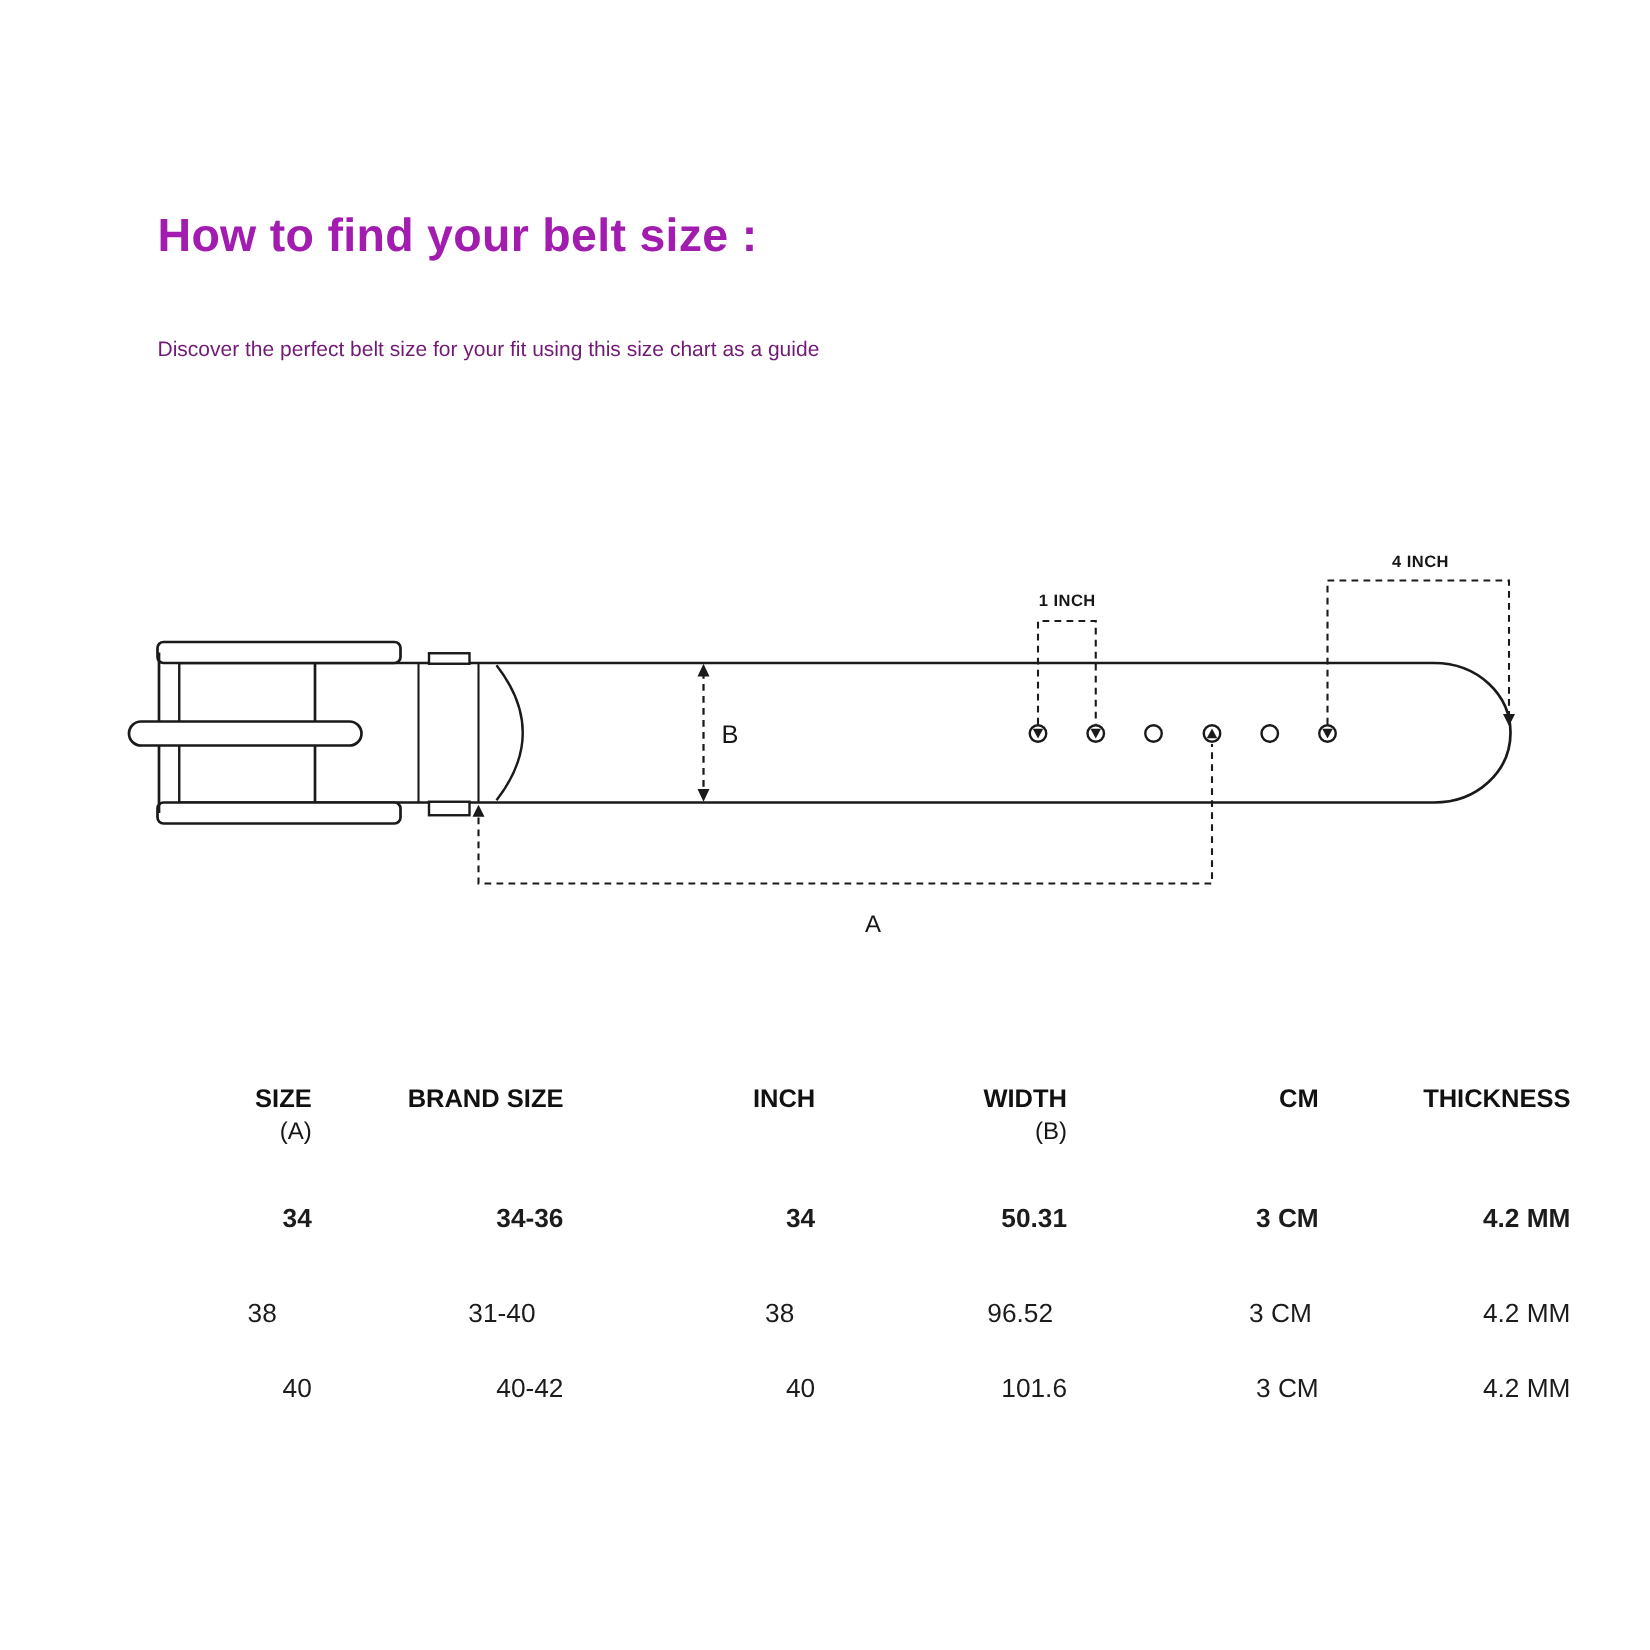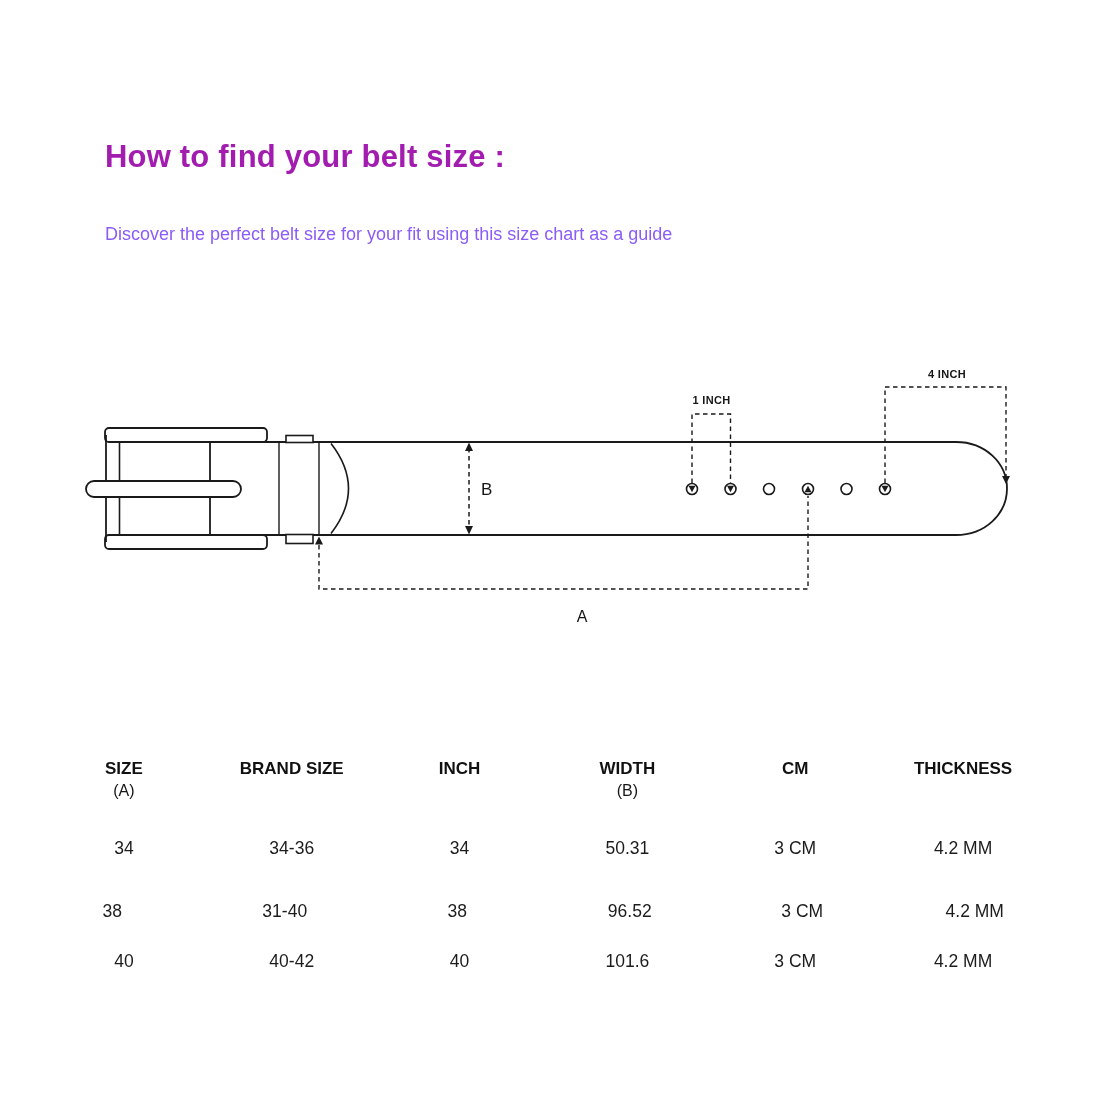--- a/index.html
+++ b/index.html
@@ -7,38 +7,38 @@
     width:1100px;height:1100px;background:#ffffff;position:relative;overflow:hidden;
     font-family:"Liberation Sans","DejaVu Sans",sans-serif;color:#111111;
   }
   .page{position:absolute;inset:0;}
   .page-title{
     position:absolute;left:105px;top:139px;margin:0;
     font-size:31px;font-weight:700;letter-spacing:.2px;color:#a21caf;
   }
   .page-subtitle{
     position:absolute;left:105px;top:224px;margin:0;
-    font-size:18px;font-weight:400;color:#8b5cf6;
+    font-size:14px;font-weight:400;color:#701a75;
   }
   .diagram-wrap{position:absolute;left:0;top:340px;width:1100px;height:300px;}
   svg text{font-family:"Liberation Sans","DejaVu Sans",sans-serif;fill:#161616;}
   .dim-label{font-size:17px;}
   .dim-label-a{font-size:16px;}
   .inch-label{font-size:11px;font-weight:700;letter-spacing:.3px;}
   .size-table{position:absolute;left:40px;top:718px;width:1007px;height:250px;}
   .t-row{
     position:absolute;left:0;width:100%;
     display:grid;grid-template-columns:repeat(6,1fr);
   }
-  .t-cell{text-align:center;line-height:22px;margin-top:36px;}
+  .t-cell{text-align:right;line-height:22px;}
   .t-head .t-label{font-size:17px;font-weight:700;color:#111;}
   .t-head .t-sublabel{font-size:16px;font-weight:400;color:#161616;}
   .t-data .t-cell{font-size:17.5px;color:#1c1c1c;}
   .t-head{top:4px;}
-  .t-r1{top:83px;}
+  .t-r1{top:83px;font-weight:bold;}
   .t-r2{top:146px;gap:28px;}
   .t-r3{top:196px;}
 </style>
 </head>
 <body>
 
 <div class="page">
 
   <h1 class="page-title">How to find your belt size :</h1>
   <p class="page-subtitle">Discover the perfect belt size for your fit using this size chart as a guide</p>

